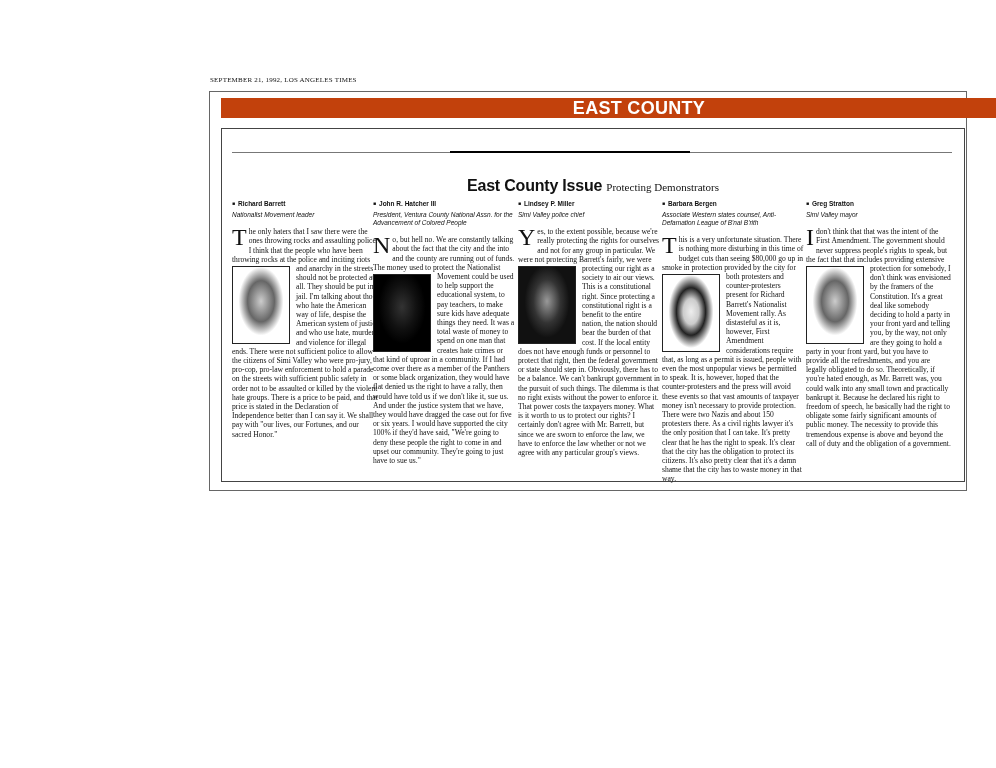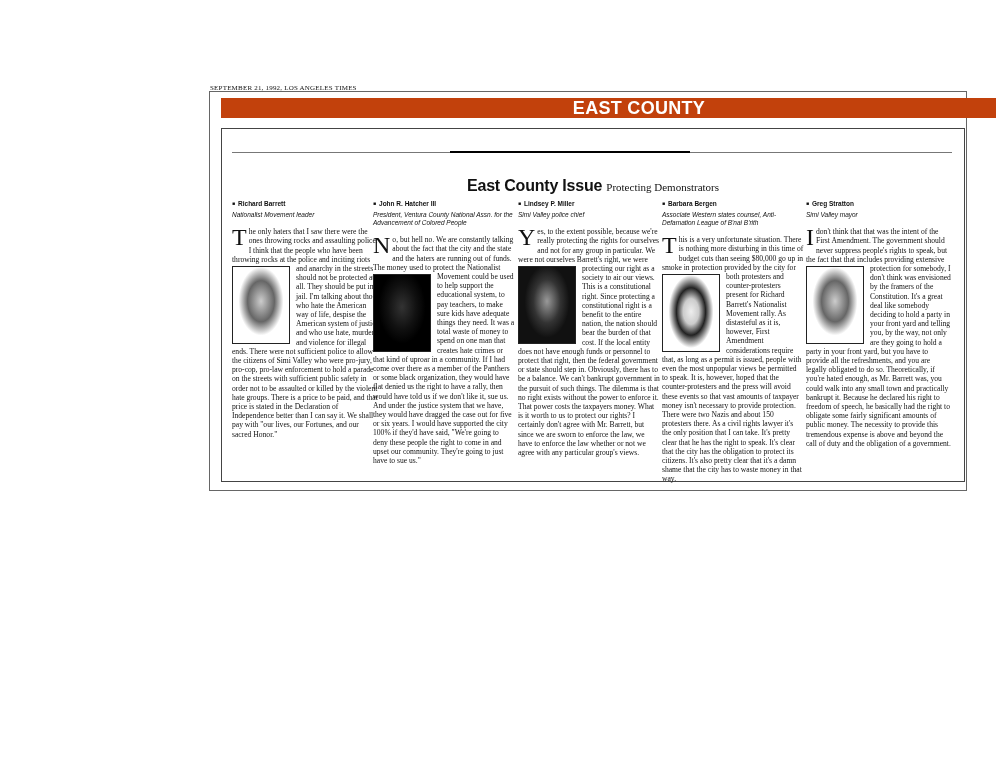--- a/index.html
+++ b/index.html
@@ -1,17 +1,17 @@
 <!DOCTYPE html>
 <html><head>
 <meta charset="utf-8">
 <style>
   html,body{margin:0;padding:0;background:#fff;}
   body{width:996px;height:768px;position:relative;overflow:hidden;font-family:"Liberation Serif",serif;color:#111;}
-  .dateline{position:absolute;left:210px;top:76px;font-size:7px;letter-spacing:.2px;font-family:"Liberation Serif",serif;margin-top:8px;}
+  .dateline{position:absolute;left:210px;top:76px;font-size:7px;letter-spacing:.2px;font-family:"Liberation Serif",serif;}
   .outer-frame{position:absolute;left:209px;top:91px;width:756px;height:398px;border:1px solid #666;}
   .banner{position:absolute;left:221px;top:98px;width:836px;height:20px;background:#c2410c;color:#fff;font-family:"Liberation Sans",sans-serif;font-weight:bold;font-size:18px;text-align:center;line-height:20px;letter-spacing:.3px;}
   .inner-frame{position:absolute;left:221px;top:128px;width:742px;height:352px;border:1px solid #444;}
   .heading{position:absolute;left:0;right:0;top:4px;text-align:center;margin-top:44px;}
   .heading .h-main{font-family:"Liberation Sans",sans-serif;font-weight:bold;font-size:16px;letter-spacing:-.2px;}
   .heading .h-sub{font-family:"Liberation Serif",serif;font-size:11px;}
   .rule{position:absolute;left:10px;right:12px;top:23px;height:1px;background:#777;}
   .rule-dark{position:absolute;left:228px;width:240px;top:22px;height:2px;background:#000;}
   .intro{position:absolute;top:32px;font-size:10px;line-height:12px;}
   .intro.l{left:10px;width:330px;}
@@ -55,29 +55,29 @@
     <div class="name">Richard Barrett</div>
     <div class="title">Nationalist Movement leader</div>
     <p><span class="dropcap">T</span><span>he only haters that I saw there were the ones throwing rocks and assaulting police. I think that the people who have been throwing rocks at the police and inciting riots and anarchy in</span>
     <span class="photo man"></span>
     <span>the streets should not be protected at all. They should be put in jail. I'm talking about those who hate the American way of life, despise the American system of justice and who use hate, murder and violence for illegal ends. There were not sufficient police to allow the citizens of Simi Valley who were pro-jury, pro-cop, pro-law enforcement to hold a parade on the streets with sufficient public safety in order not to be assaulted or killed by the violent hate groups. There is a price to be paid, and that price is stated in the Declaration of Independence better than I can say it. We shall pay with "our lives, our Fortunes, and our sacred Honor."</span></p>
   </div>
 
   <div class="col c2">
     <div class="name">John R. Hatcher III</div>
     <div class="title">President, Ventura County National Assn. for the Advancement of Colored People</div>
-    <p><span class="dropcap">N</span><span>o, but hell no. We are constantly talking about the fact that the city and the state and the haters are running out of funds. The money used to protect the Nationalist Movement</span>
+    <p><span class="dropcap">N</span><span>o, but hell no. We are constantly talking about the fact that the city and the into and the county are running out of funds. The money used to protect the Nationalist Movement</span>
     <span class="photo dark"></span>
     <span>could be used to help support the educational system, to pay teachers, to make sure kids have adequate things they need. It was a total waste of money to spend on one man that creates hate crimes or that kind of uproar in a community. If I had come over there as a member of the Panthers or some black organization, they would have flat denied us the right to have a rally, then would have told us if we don't like it, sue us. And under the justice system that we have, they would have dragged the case out for five or six years. I would have supported the city 100% if they'd have said, "We're going to deny these people the right to come in and upset our community. They're going to just have to sue us."</span></p>
   </div>
 
   <div class="col c3">
     <div class="name">Lindsey P. Miller</div>
     <div class="title">Simi Valley police chief</div>
-    <p><span class="dropcap">Y</span><span>es, to the extent possible, because we're really protecting the rights for ourselves and not for any group in particular. We were not ourselves Barrett's right, we were protecting our</span>
+    <p><span class="dropcap">Y</span><span>es, to the extent possible, because we're really protecting the rights for ourselves and not for any group in particular. We were not protecting Barrett's fairly, we were protecting our</span>
     <span class="photo med"></span>
     <span>right as a society to air our views. This is a constitutional right. Since protecting a constitutional right is a benefit to the entire nation, the nation should bear the burden of that cost. If the local entity does not have enough funds or personnel to protect that right, then the federal government or state should step in. Obviously, there has to be a balance. We can't bankrupt government in the pursuit of such things. The dilemma is that no right exists without the power to enforce it. That power costs the taxpayers money. What is it worth to us to protect our rights? I certainly don't agree with Mr. Barrett, but since we are sworn to enforce the law, we have to enforce the law whether or not we agree with any particular group's views.</span></p>
   </div>
 
   <div class="col c4">
     <div class="name">Barbara Bergen</div>
     <div class="title">Associate Western states counsel, Anti-Defamation League of B'nai B'rith</div>
     <p><span class="dropcap">T</span><span>his is a very unfortunate situation. There is nothing more disturbing in this time of budget cuts than seeing $80,000 go up in smoke in protection provided by the city for both protesters</span>
     <span class="photo light"></span>
     <span>and counter-protesters present for Richard Barrett's Nationalist Movement rally. As distasteful as it is, however, First Amendment considerations require that, as long as a permit is issued, people with even the most unpopular views be permitted to speak. It is, however, hoped that the counter-protesters and the press will avoid these events so that vast amounts of taxpayer money isn't necessary to provide protection. There were two Nazis and about 150 protesters there. As a civil rights lawyer it's the only position that I can take. It's pretty clear that he has the right to speak. It's clear that the city has the obligation to protect its citizens. It's also pretty clear that it's a damn shame that the city has to waste money in that way.</span></p>

